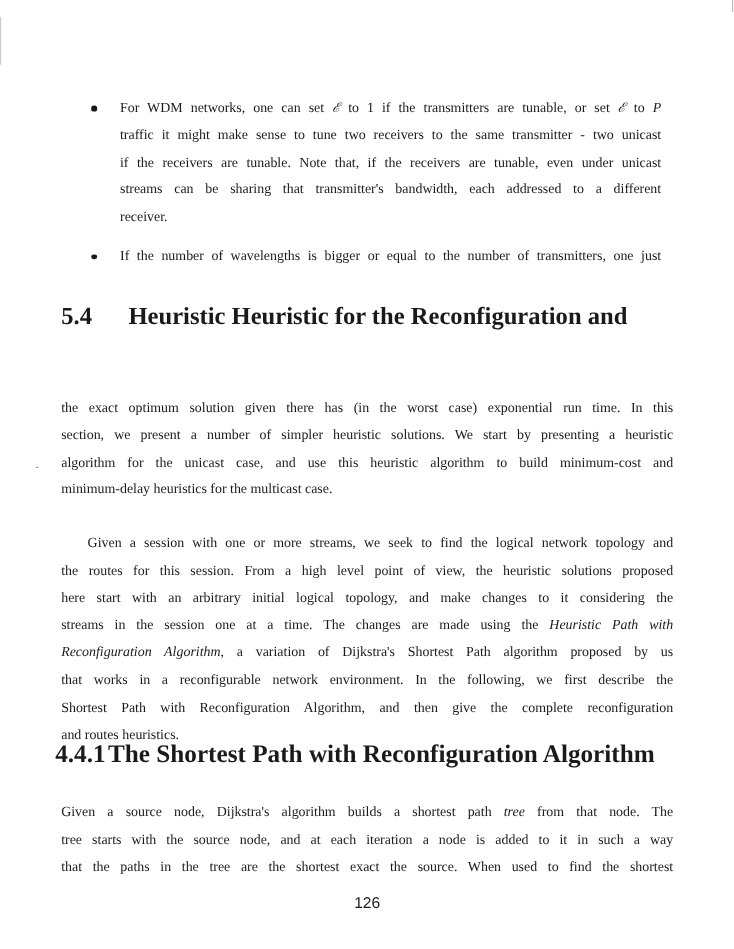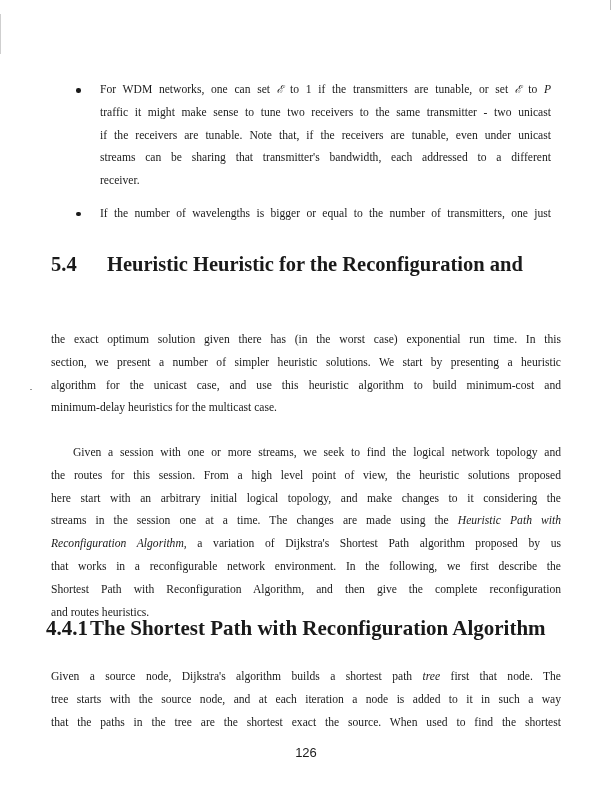--- a/index.html
+++ b/index.html
@@ -76,18 +76,18 @@
   <span class="line">that works in a reconfigurable network environment. In the following, we first describe the</span>
   <span class="line">Shortest Path with Reconfiguration Algorithm, and then give the complete reconfiguration</span>
   <span class="line last">and routes heuristics.</span>
 </div>
 
 <h3 class="subsec">
   <span class="num">4.4.1</span><span>The Shortest Path with Reconfiguration Algorithm</span>
 </h3>
 
 <div class="txt para p3">
-  <span class="line"><span>Given a source node, Dijkstra's algorithm builds a shortest path </span><em>tree</em><span> first that node. The</span></span>
+  <span class="line"><span>Given a source node, Dijkstra's algorithm builds a shortest path </span><em>tree</em><span> from that node. The</span></span>
   <span class="line">tree starts with the source node, and at each iteration a node is added to it in such a way</span>
   <span class="line">that the paths in the tree are the shortest exact the source. When used to find the shortest</span>
 </div>
 
 <div class="pageno">126</div>
 
 </body></html>

